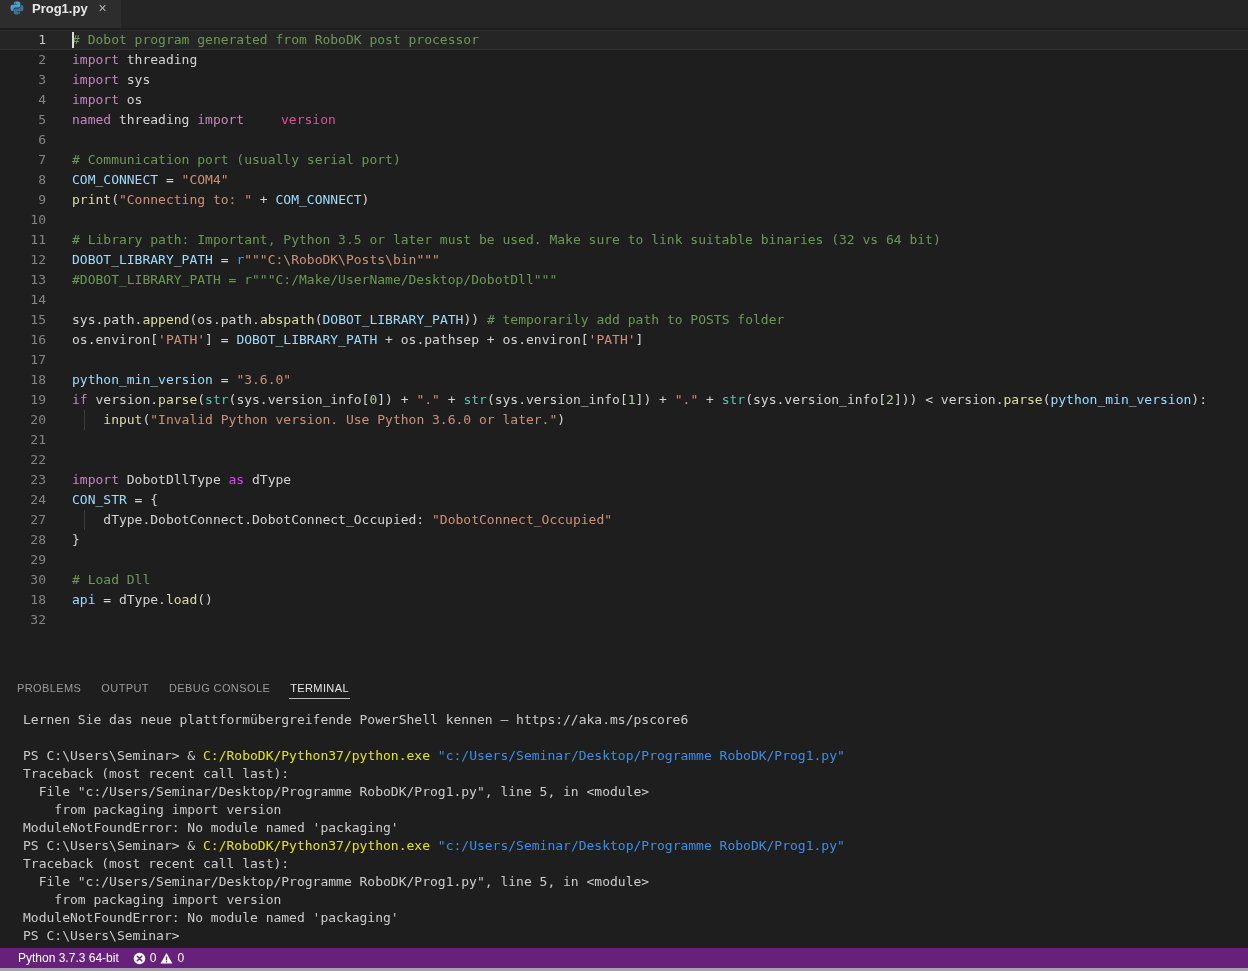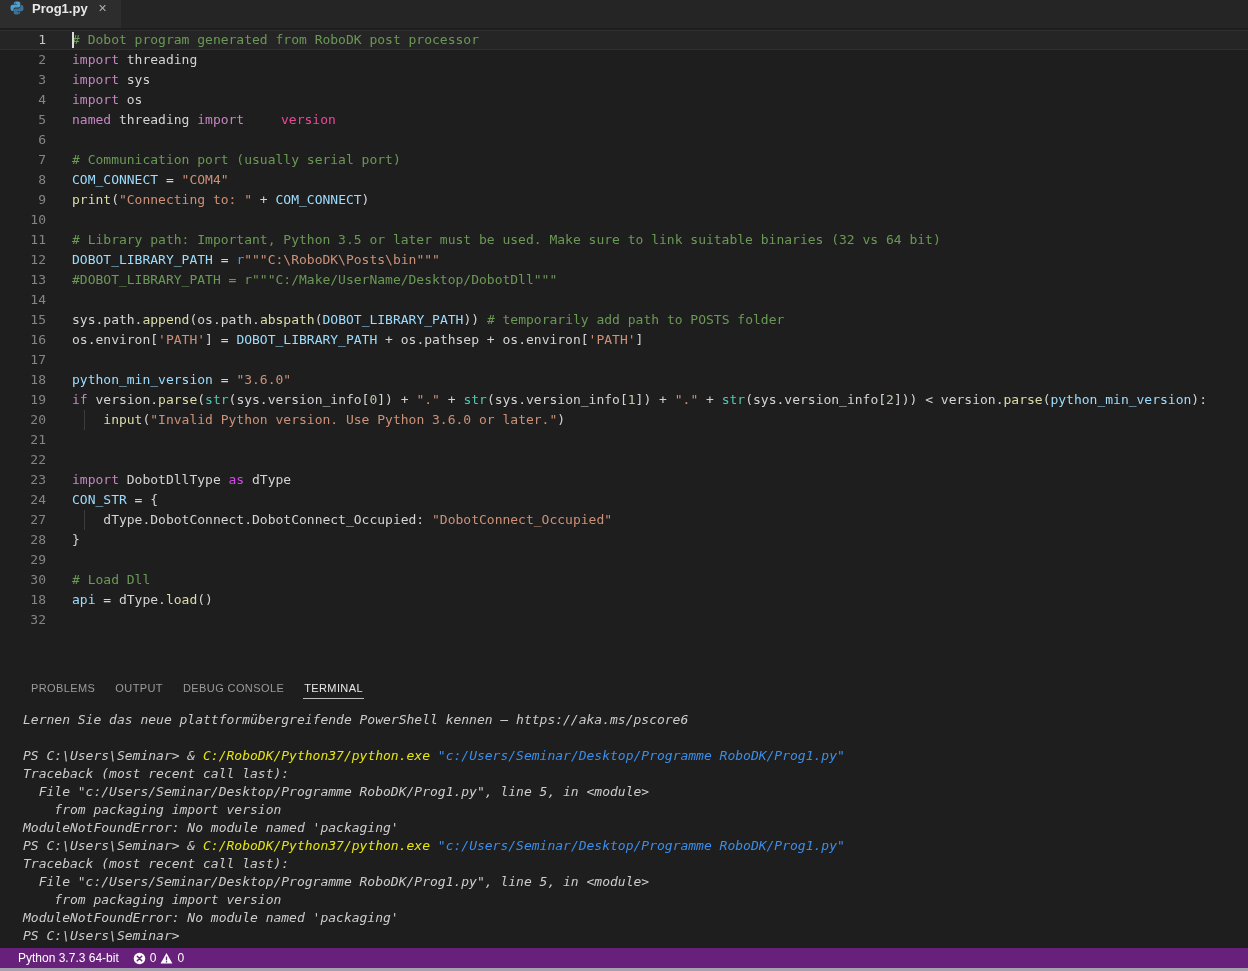--- a/index.html
+++ b/index.html
@@ -18,24 +18,24 @@
   .editor { flex:0 0 auto; height:642px; background:var(--editor-bg); padding-top:2px; overflow:hidden; position:relative; font-family:"DejaVu Sans Mono","Liberation Mono",monospace; }
   .code-line { height:20px; line-height:20px; display:flex; white-space:pre; font-size:13px; position:relative; }
   .code-line.active { background:rgba(255,255,255,0.035); box-shadow:inset 0 1px 0 rgba(255,255,255,0.05), inset 0 -1px 0 rgba(255,255,255,0.05); }
   .gutter { flex:0 0 72px; padding-right:26px; text-align:right; color:#858585; user-select:none; }
   .code-line.active .gutter { color:#c6c6c6; }
   .codetext { position:relative; flex:1 1 auto; color:#d4d4d4; }
   .indent-guide { position:absolute; left:12px; top:0; width:1px; height:20px; background:#3b3b3b; }
   .cursor { position:absolute; left:0; top:2px; width:2px; height:16px; background:#dcdcdc; }
 
   
-  .panel-header { height:35px; flex:0 0 auto; display:flex; align-items:center; padding-left:30px; background:var(--editor-bg); }
+  .panel-header { height:35px; flex:0 0 auto; display:flex; align-items:center; padding-left:16px; background:var(--editor-bg); }
   .panel-tab { font-size:11px; color:#9b9b9b; letter-spacing:0.4px; margin-right:18px; padding:5px 1px 4px; cursor:pointer; text-transform:uppercase; }
   .panel-tab.active { color:#e7e7e7; border-bottom:1px solid #bcbcbc; }
-  .terminal { flex:0 0 auto; height:243px; background:var(--editor-bg); padding:6px 16px 0 23px; overflow:hidden; font-family:"DejaVu Sans Mono","Liberation Mono",monospace;font-style:italic; }
+  .terminal { flex:0 0 auto; height:243px; background:var(--editor-bg); padding:6px 16px 0 23px; overflow:hidden; font-family:"DejaVu Sans Mono","Liberation Mono",monospace; }
   .term-line { height:18px; line-height:18px; font-size:13px; white-space:pre; color:#cccccc; }
 
   
   .statusbar { height:20px; flex:0 0 auto; background:var(--statusbar-bg); display:flex; align-items:center; padding-left:18px; gap:14px; }
   .status-item { display:flex; align-items:center; gap:4px; color:#ffffff; font-size:12px; cursor:pointer; height:100%; }
   .status-icon { width:13px; height:13px; display:inline-block; }
   .bottom-strip { height:3px; flex:0 0 auto; background:#a7a1af; }
 </style>
 </head>
 <body>

